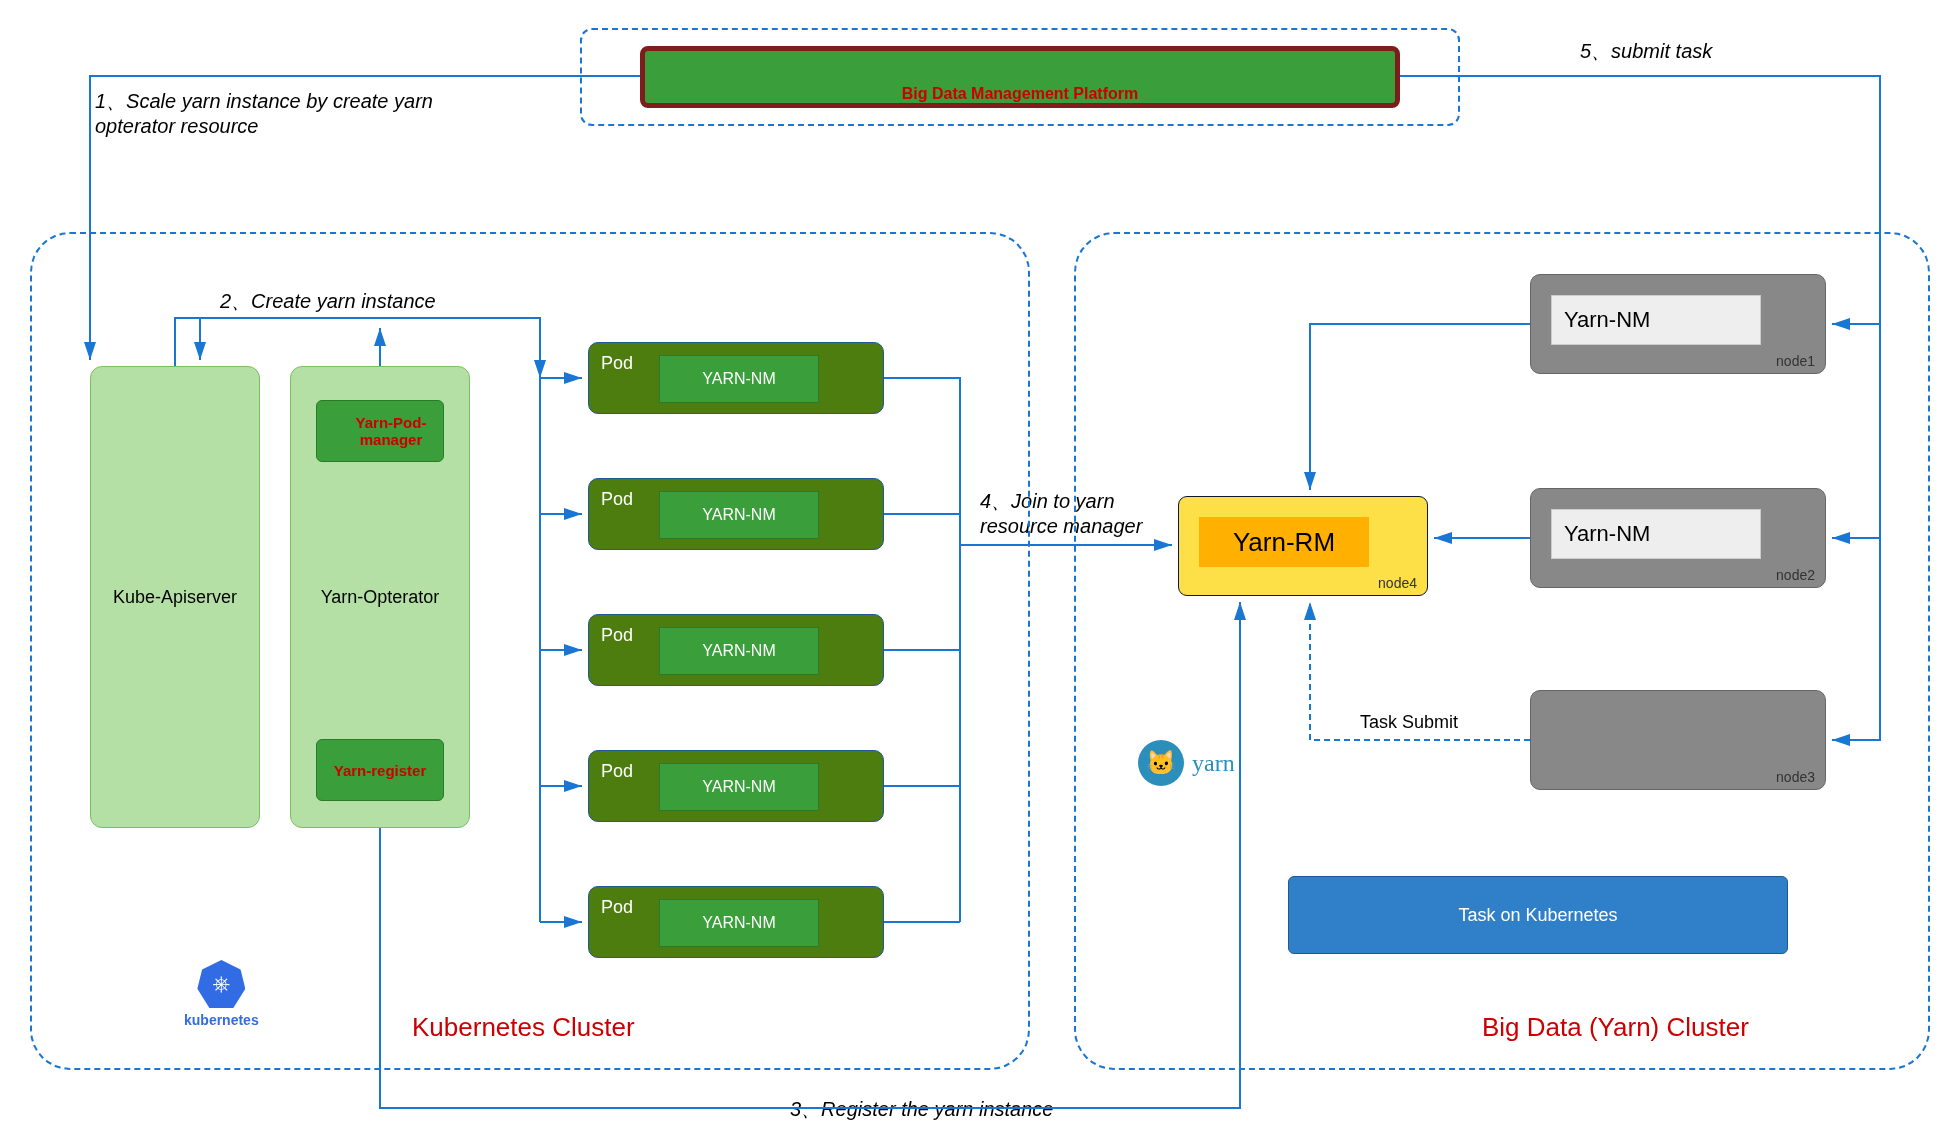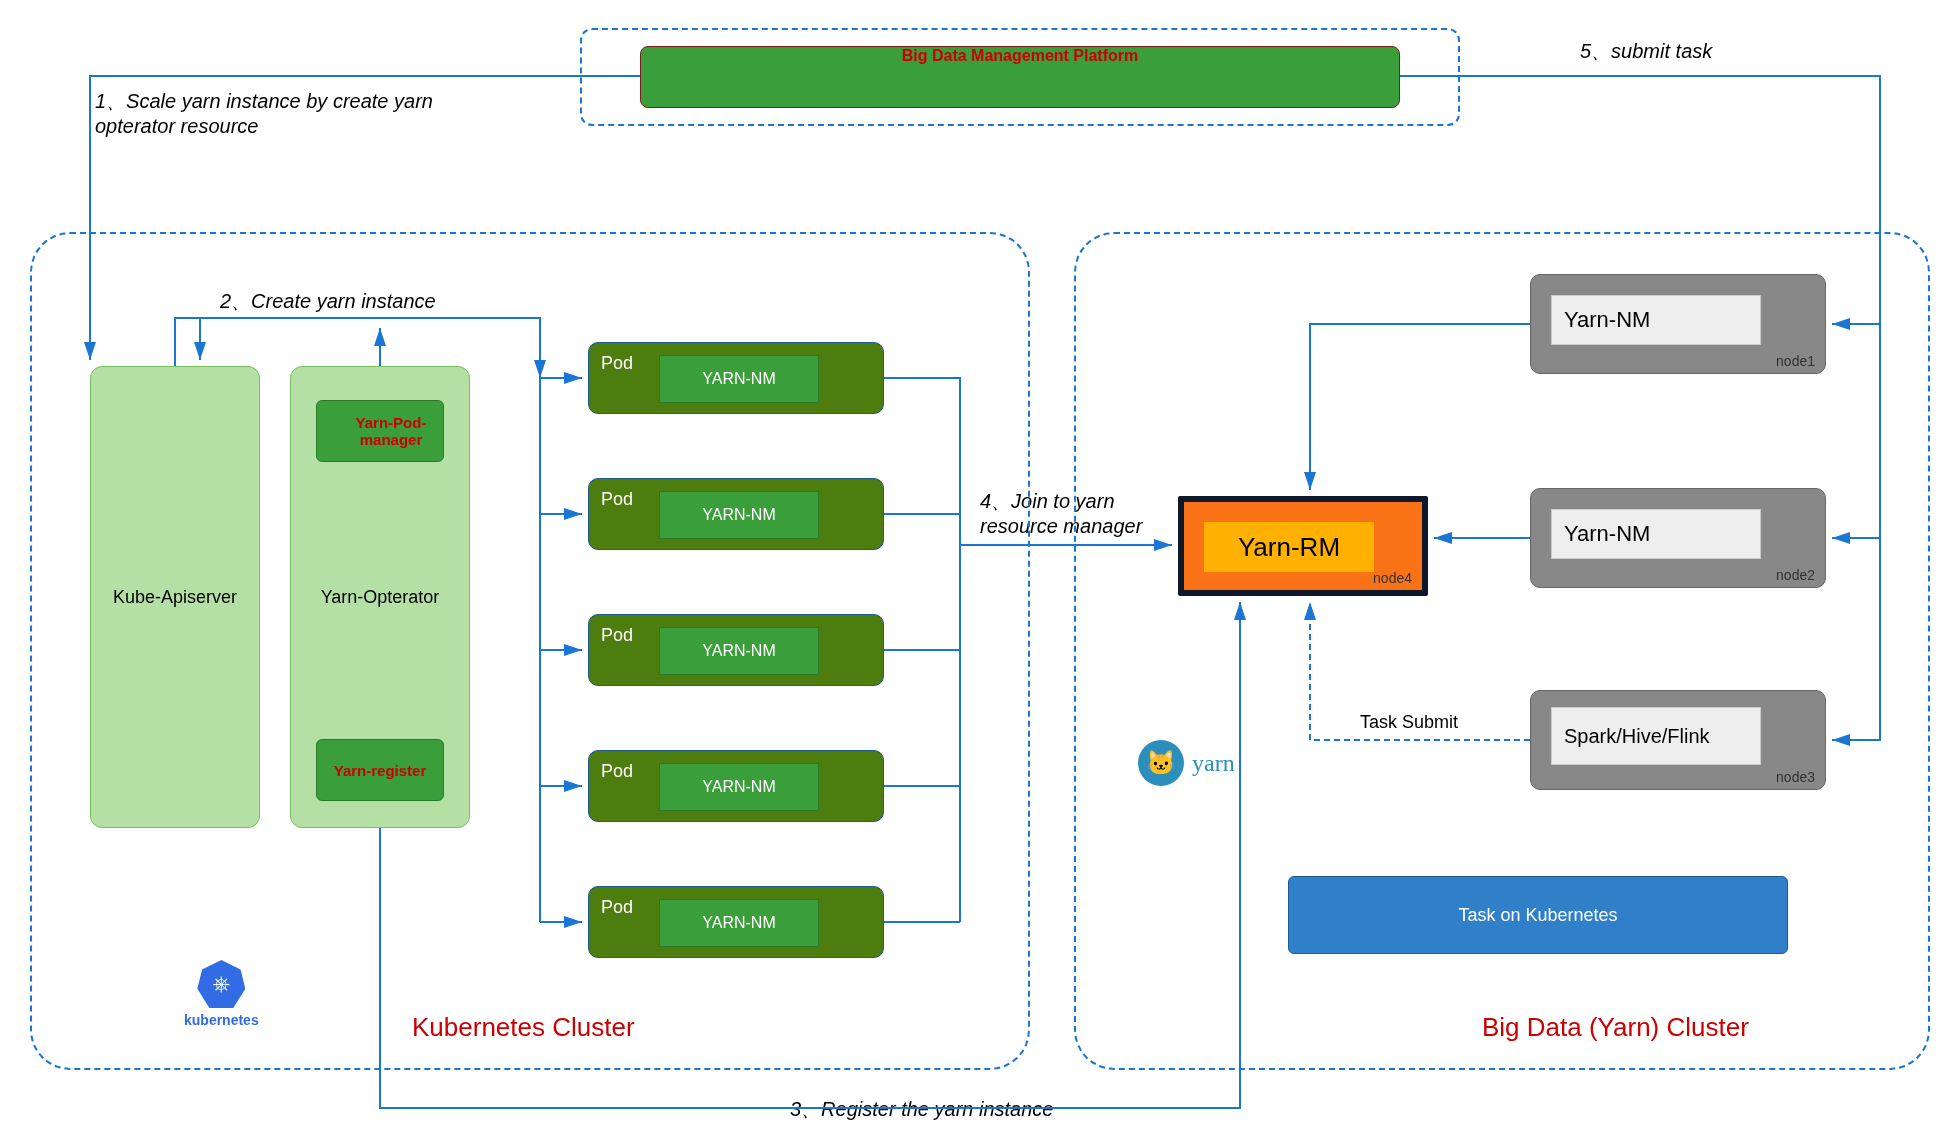--- a/index.html
+++ b/index.html
@@ -1,35 +1,35 @@
 <!DOCTYPE html>
 <html><head>
   <meta charset="utf-8">
   <style>
     * { margin: 0; padding: 0; box-sizing: border-box; }
     body { font-family: Arial, sans-serif; background: #fff; width: 1956px; height: 1136px; position: relative; }
     
     .dashed-box { border: 2px dashed #1976d2; border-radius: 40px; position: absolute; }
     .dash-dot-box { border: 2px dashed #1976d2; position: absolute; }
     
-    .top-platform { background: #3a9e3a; border: 1px solid #7f1d1d; border-radius: 8px; position: absolute; display: flex; align-items: flex-start; justify-content: center; }
+    .top-platform { background: #3a9e3a; border: 5px solid #7f1d1d; border-radius: 8px; position: absolute; display: flex; align-items: flex-end; justify-content: center; }
     .red-text { color: #cc0000; font-weight: bold; }
     
     .green-box { background: #b5e0a5; border: 1px solid #7ac060; border-radius: 12px; position: absolute; display: flex; flex-direction: column; align-items: center; justify-content: center; }
     .green-inner { background: #3a9e3a; border: 1px solid #2a7a2a; border-radius: 6px; position: absolute; display: flex; align-items: center; justify-content: center; text-align: center; padding: 4px; }
     
     .pod-box { background: #4d7c0f; border: 1px solid #1d5a8f; border-radius: 10px; position: absolute; }
     .pod-label { color: #fff; position: absolute; left: 12px; top: 10px; font-size: 18px; }
     .pod-inner { background: #3a9e3a; border: 1px solid #2a7a2a; position: absolute; display: flex; align-items: center; justify-content: center; color: #fff; font-size: 16px; }
     
     .grey-box { background: #888; border: 1px solid #666; border-radius: 10px; position: absolute; }
     .grey-inner { background: #eee; border: 1px solid #ccc; position: absolute; display: flex; align-items: center; padding-left: 12px; font-size: 22px; }
     .node-label { position: absolute; bottom: 4px; right: 10px; font-size: 14px; color: #333; }
     
-    .orange-box { background: #f97316; border: 6px solid #0f172a; border-radius: 2px; position: absolute; }
+    .orange-box { background: #fde047; border: 1px solid #0f172a; border-radius: 9px; position: absolute; }
     .orange-inner { background: #ffb000; position: absolute; display: flex; align-items: center; justify-content: center; font-size: 26px; }
     
     .blue-box { background: #2f80c8; border: 1px solid #1d5a8f; border-radius: 6px; position: absolute; display: flex; align-items: center; justify-content: center; color: #fff; font-size: 18px; }
     
     .label { position: absolute; font-style: italic; font-size: 20px; }
     .cluster-title { position: absolute; color: #cc0000; font-size: 26px; padding-left: 32px; }
     .task-submit-label { position: absolute; font-size: 18px; }
     
     .yarn-logo { position: absolute; display: flex; align-items: center; gap: 8px; }
     .yarn-circle { width: 46px; height: 46px; border-radius: 50%; background: #2c8ebb; display: flex; align-items: center; justify-content: center; color: #fff; font-size: 24px; }
@@ -136,23 +136,20 @@
 </div>
 
 <div class="grey-box" style="left:1530px; top:488px; width:296px; height:100px;">
   <div class="grey-inner" style="left:20px; top:20px; width:210px; height:50px;">
     <span>Yarn-NM</span>
   </div>
   <span class="node-label">node2</span>
 </div>
 
 <div class="grey-box" style="left:1530px; top:690px; width:296px; height:100px;">
-  <div class="grey-inner" style="left:20px; top:16px; width:210px; height:58px; font-size:20px; line-height:1.2;">
-    <span>Spark/Hive/Flink</span>
-  </div>
   <span class="node-label">node3</span>
 </div>
 
 <div class="blue-box" style="left:1288px; top:876px; width:500px; height:78px;">
   <span>Task on Kubernetes</span>
 </div>
 
 <div class="task-submit-label" style="left:1360px; top:712px;">Task Submit</div>
 
 <div class="yarn-logo" style="left:1138px; top:740px;">

